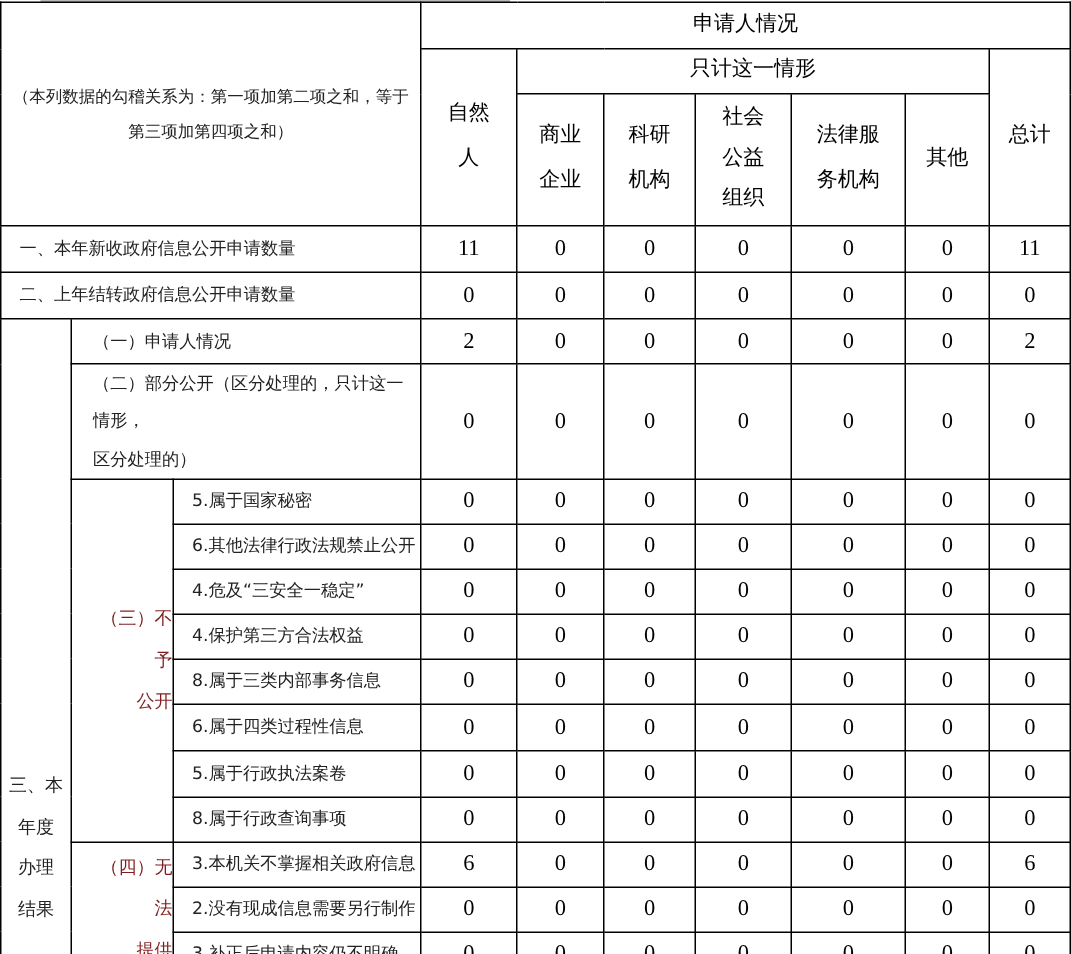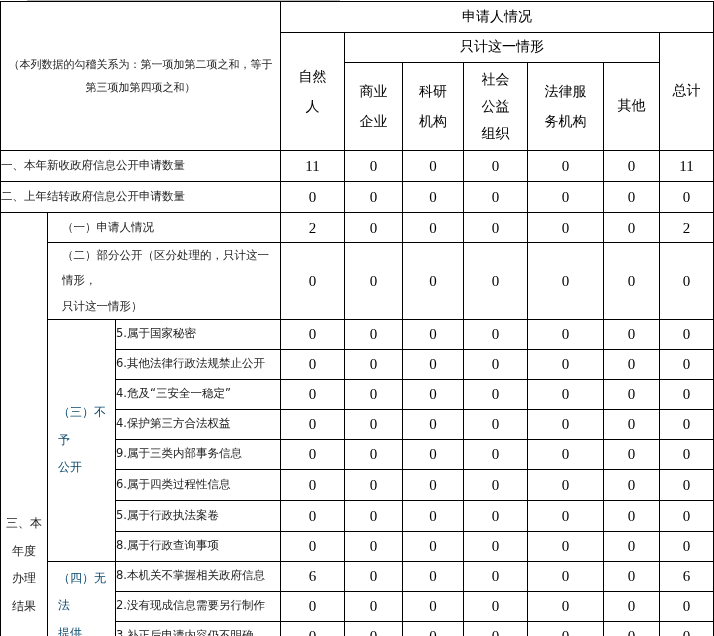--- a/index.html
+++ b/index.html
@@ -2,25 +2,25 @@
 <html><head>
 <meta charset="utf-8">
 <style>
   html, body { margin: 0; padding: 0; background: #ffffff; }
   body { width: 714px; height: 636px; position: relative; overflow: hidden;
          font-family: "DejaVu Serif", "Liberation Serif", serif; color: #000; }
   .topband { position: absolute; left: 27px; top: 0; width: 313px; height: 2px; background: #b8b8b8; }
   table { position: absolute; left: 0; top: 1px; border-collapse: collapse; table-layout: fixed; }
   td { border: 1px solid #000; padding: 0; text-align: center; vertical-align: middle;
        font-size: 13px; line-height: 1.2; overflow: hidden; }
-  td.lbl { text-align: left; padding-left: 0; font-size: 11.5px; font-family: "DejaVu Sans", "Liberation Sans", sans-serif; color: #222; }
-  td.hdr { font-size: 14px; font-family: Liberation Serif, serif; }
+  td.lbl { text-align: left; padding-left: 12px; font-size: 11.5px; font-family: "DejaVu Sans", "Liberation Sans", sans-serif; color: #222; }
+  td.hdr { font-size: 14px; font-family: Liberation Mono, monospace; }
   td.note { font-size: 11px; font-family: "DejaVu Sans", "Liberation Sans", sans-serif; line-height: 2.1; color: #222; }
   td.num { font-size: 15px; font-family: "Liberation Serif", serif; }
-  td.vgrp { text-align: left; padding-left: 10px; font-size: 12px; font-family: "DejaVu Sans", "Liberation Sans", sans-serif; line-height: 2.3; color: #0c4a6e; }
+  td.vgrp { text-align: right; padding-left: 10px; font-size: 12px; font-family: "DejaVu Sans", "Liberation Sans", sans-serif; line-height: 2.3; color: #7f1d1d; }
   td.outer { font-size: 12px; font-family: "DejaVu Sans", "Liberation Sans", sans-serif; line-height: 2.3; text-align: center; vertical-align: bottom; padding-bottom: 30px; color: #222; }
   td.outer-open { border-bottom: none; }
   .stack { display: inline-block; line-height: 2.1; }
   .stack2 { display: inline-block; line-height: 1.95; }
 </style>
 </head>
 <body>
 
 <div class="topband"></div>
 
@@ -95,21 +95,21 @@
     <td class="num">0</td>
     <td class="num">0</td>
     <td class="num">0</td>
     <td class="num">0</td>
     <td class="num">0</td>
     <td class="num">2</td>
   </tr>
 
   <tr style="height:60px">
     <td colspan="2" class="lbl" style="padding-left:14px; line-height:2.2">
-      <span>（二）部分公开（区分处理的，只计这一情形，</span><br><span>只计这一情形）</span>
+      <span>（二）部分公开（区分处理的，只计这一情形，</span><br><span>区分处理的）</span>
     </td>
     <td class="num">0</td>
     <td class="num">0</td>
     <td class="num">0</td>
     <td class="num">0</td>
     <td class="num">0</td>
     <td class="num">0</td>
     <td class="num">0</td>
   </tr>
 
@@ -150,21 +150,21 @@
     <td class="lbl">4.保护第三方合法权益</td>
     <td class="num">0</td>
         <td class="num">0</td>
         <td class="num">0</td>
         <td class="num">0</td>
         <td class="num">0</td>
         <td class="num">0</td>
         <td class="num">0</td>
   </tr>
   <tr style="height:30px">
-    <td class="lbl">9.属于三类内部事务信息</td>
+    <td class="lbl">8.属于三类内部事务信息</td>
     <td class="num">0</td>
         <td class="num">0</td>
         <td class="num">0</td>
         <td class="num">0</td>
         <td class="num">0</td>
         <td class="num">0</td>
         <td class="num">0</td>
   </tr>
   <tr style="height:31px">
     <td class="lbl">6.属于四类过程性信息</td>
@@ -194,21 +194,21 @@
         <td class="num">0</td>
         <td class="num">0</td>
         <td class="num">0</td>
         <td class="num">0</td>
   </tr>
 
   <tr style="height:30px">
     <td rowspan="3" class="vgrp">
       <span>（四）无法</span><br><span>提供</span>
     </td>
-    <td class="lbl">8.本机关不掌握相关政府信息</td>
+    <td class="lbl">3.本机关不掌握相关政府信息</td>
     <td class="num">6</td>
         <td class="num">0</td>
         <td class="num">0</td>
         <td class="num">0</td>
         <td class="num">0</td>
         <td class="num">0</td>
         <td class="num">6</td>
   </tr>
   <tr style="height:30px">
     <td class="lbl">2.没有现成信息需要另行制作</td>

